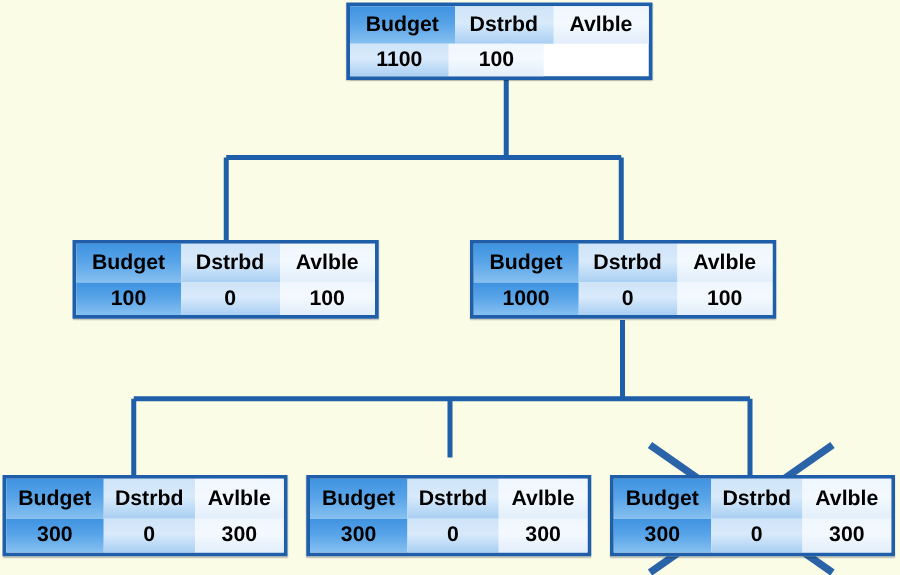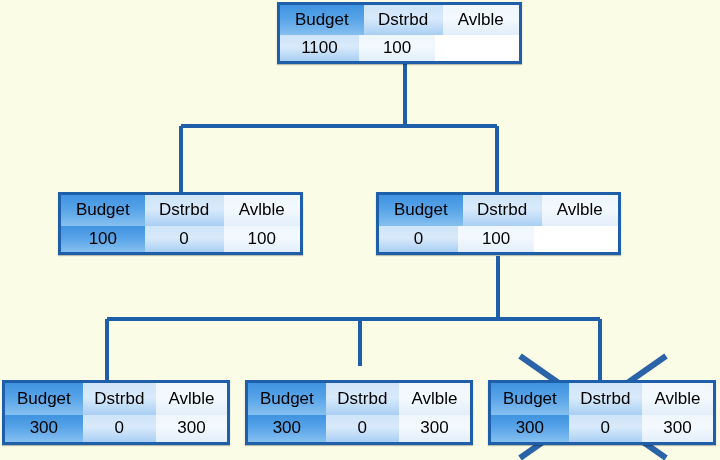--- a/index.html
+++ b/index.html
@@ -39,21 +39,21 @@
   .node .row {
     display: flex;
     flex: 1 1 auto;
   }
   .node .cell {
     box-sizing: border-box;
     display: flex;
     align-items: center;
     justify-content: center;
     color: #000000;
-    font-weight: normal;
+    font-weight: bold;
     white-space: nowrap;
   }
   
   .cell.c0 { flex: 0 0 35%; }
   .cell.c1 { flex: 0 0 33%; }
   .cell.c2 { flex: 0 0 32%; }
 
   
   .cell.c0 { background: linear-gradient(to bottom, #3f93e0 0%, #57a3e8 45%, #86c0f0 100%); }
   .cell.c1 { background: linear-gradient(to bottom, #cfe4f8 0%, #d8eafb 45%, #a9cff3 100%); }
@@ -127,20 +127,21 @@
     </div>
   </div>
 
   <div class="node" style="left:376px; top:192px; width:245px; height:63px;">
     <div class="row header">
       <div class="cell c0">Budget</div>
       <div class="cell c1">Dstrbd</div>
       <div class="cell c2">Avlble</div>
     </div>
     <div class="row values">
+      <div class="cell c0">1000</div>
       <div class="cell c1">0</div>
       <div class="cell c2">100</div>
     </div>
   </div>
 
   <div class="node" style="left:2px; top:380px; width:228px; height:65px;">
     <div class="row header">
       <div class="cell c0">Budget</div>
       <div class="cell c1">Dstrbd</div>
       <div class="cell c2">Avlble</div>

